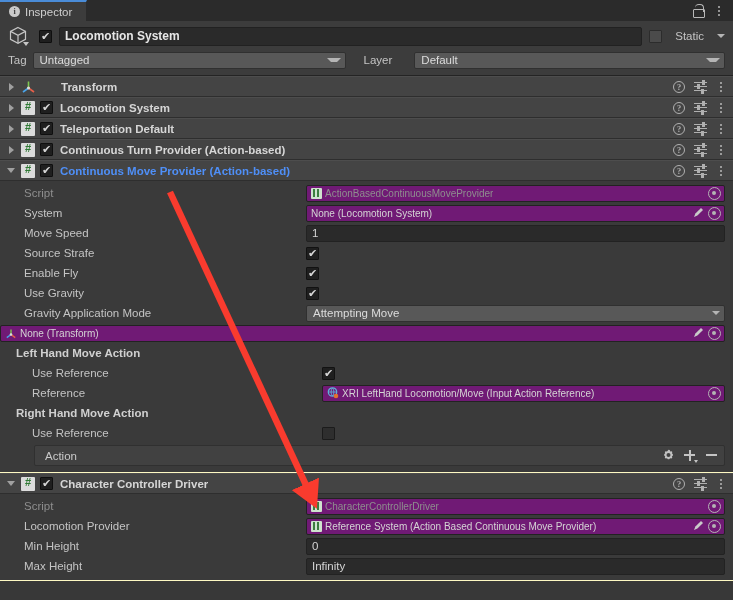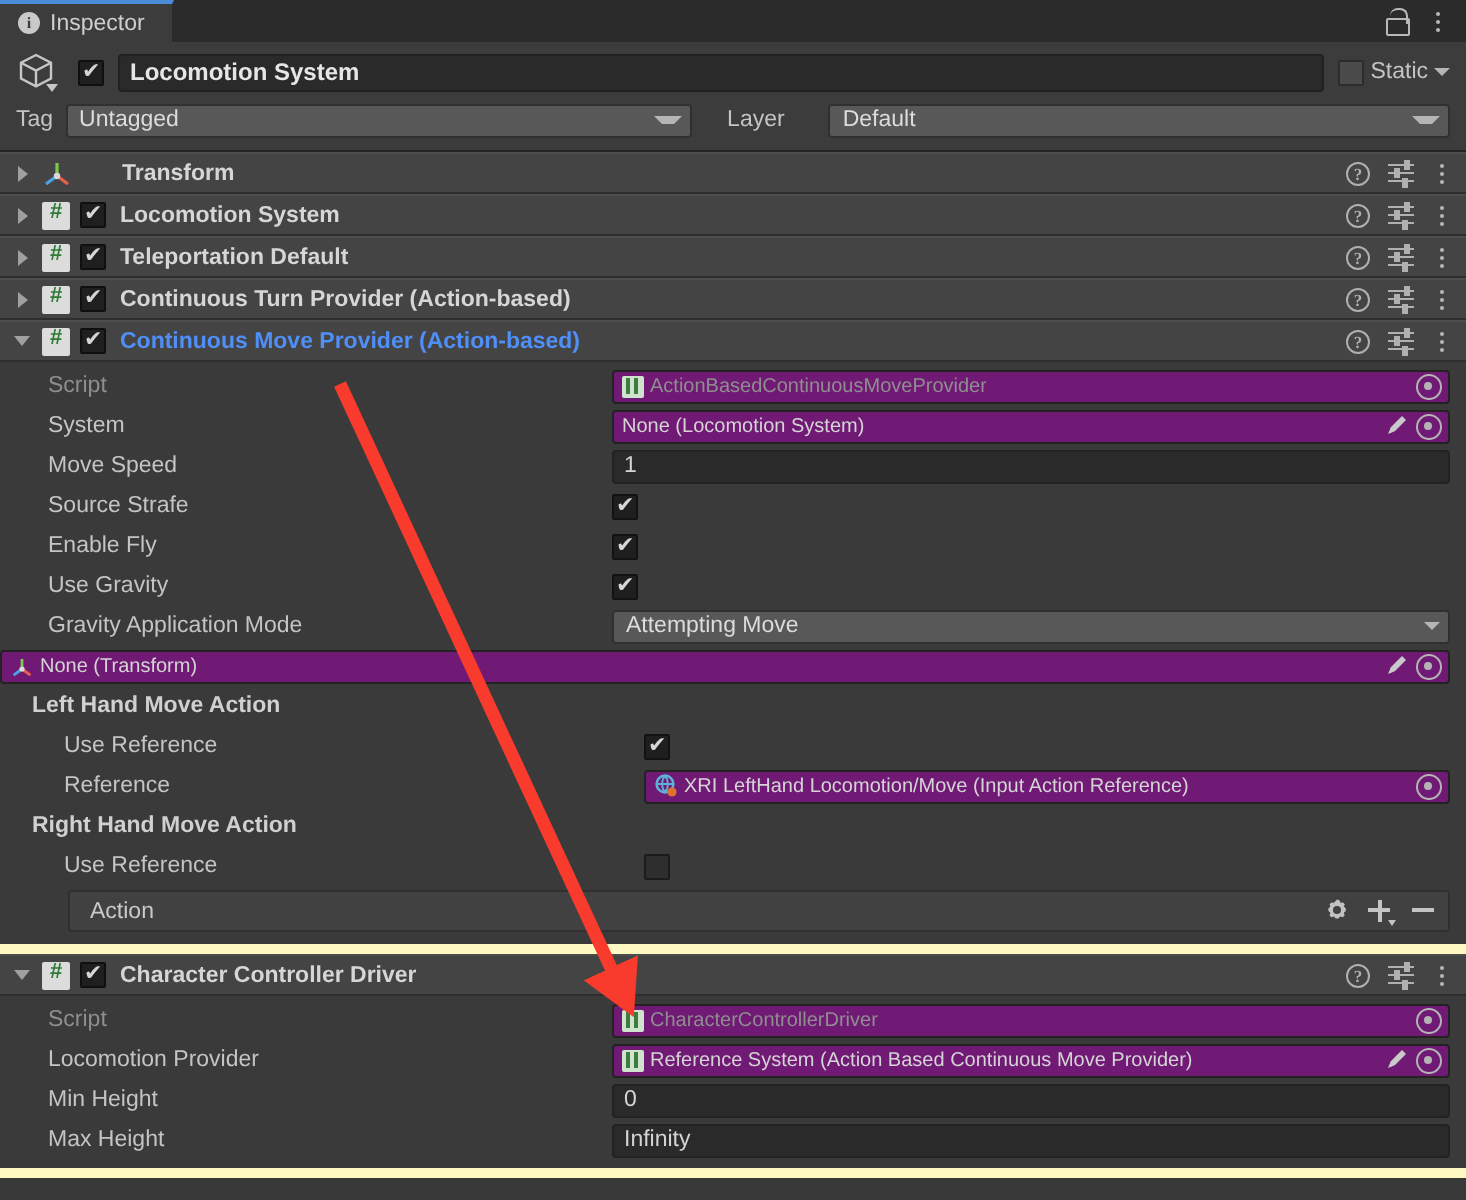--- a/index.html
+++ b/index.html
@@ -88,21 +88,21 @@
   .chk.on::after {
     content: "✔"; position: absolute; left: 1px; top: -2px;
     font-size: 11px; color: #d5d5d5; line-height: 14px;
   }
   .name-field {
     flex: 1 1 auto; height: 19px; background: #2a2a2a;
     border: 1px solid #212121; border-radius: 2px;
     color: #e6e6e6; font-weight: bold; font-size: 12px;
     line-height: 17px; padding: 0 5px; overflow: hidden; white-space: nowrap;
   }
-  .static-wrap { display: flex; align-items: center; gap: 3px; flex: 0 0 auto; }
+  .static-wrap { display: flex; align-items: center; gap: 13px; flex: 0 0 auto; }
   .static-chk {
     width: 13px; height: 13px; background: #4b4b4b;
     border: 1px solid #2c2c2c; border-radius: 1px;
   }
   .static-lbl { color: #c4c4c4; font-size: 11.5px; }
   .tri-down {
     width: 0; height: 0; border-left: 4px solid transparent;
     border-right: 4px solid transparent; border-top: 4.5px solid #b5b5b5;
   }
   .go-row2 { display: flex; align-items: center; gap: 6px; margin-top: 5px; height: 18px; }
@@ -143,21 +143,21 @@
   }
   .axis-ic { width: 15px; height: 14px; flex: 0 0 15px; }
   .comp-title {
     font-weight: bold; font-size: 11.5px; color: #d6d6d6;
     white-space: nowrap; overflow: hidden; padding-left: 2px;
   }
   .comp-title.sel { color: #4f8ff7; }
   .comp-right { margin-left: auto; display: flex; align-items: center; gap: 9px; }
 
   
-  .body { background: #3a3a3a; border-bottom: 5px solid #fef9c3; padding: 2px 0 4px 0; }
+  .body { background: #3a3a3a; border-bottom: 1px solid #fef9c3; padding: 2px 0 4px 0; }
   .prow {
     display: flex; align-items: center; height: 20px; padding: 0 8px 0 0;
   }
   .plabel {
     flex: 0 0 306px; padding-left: 24px; color: #c4c4c4; font-size: 11.5px;
     white-space: nowrap; overflow: hidden;
   }
   .plabel.dim { color: #8e8e8e; }
   .plabel.hdr { font-weight: bold; color: #d0d0d0; padding-left: 16px; }
   .plabel.ind { padding-left: 32px; }

